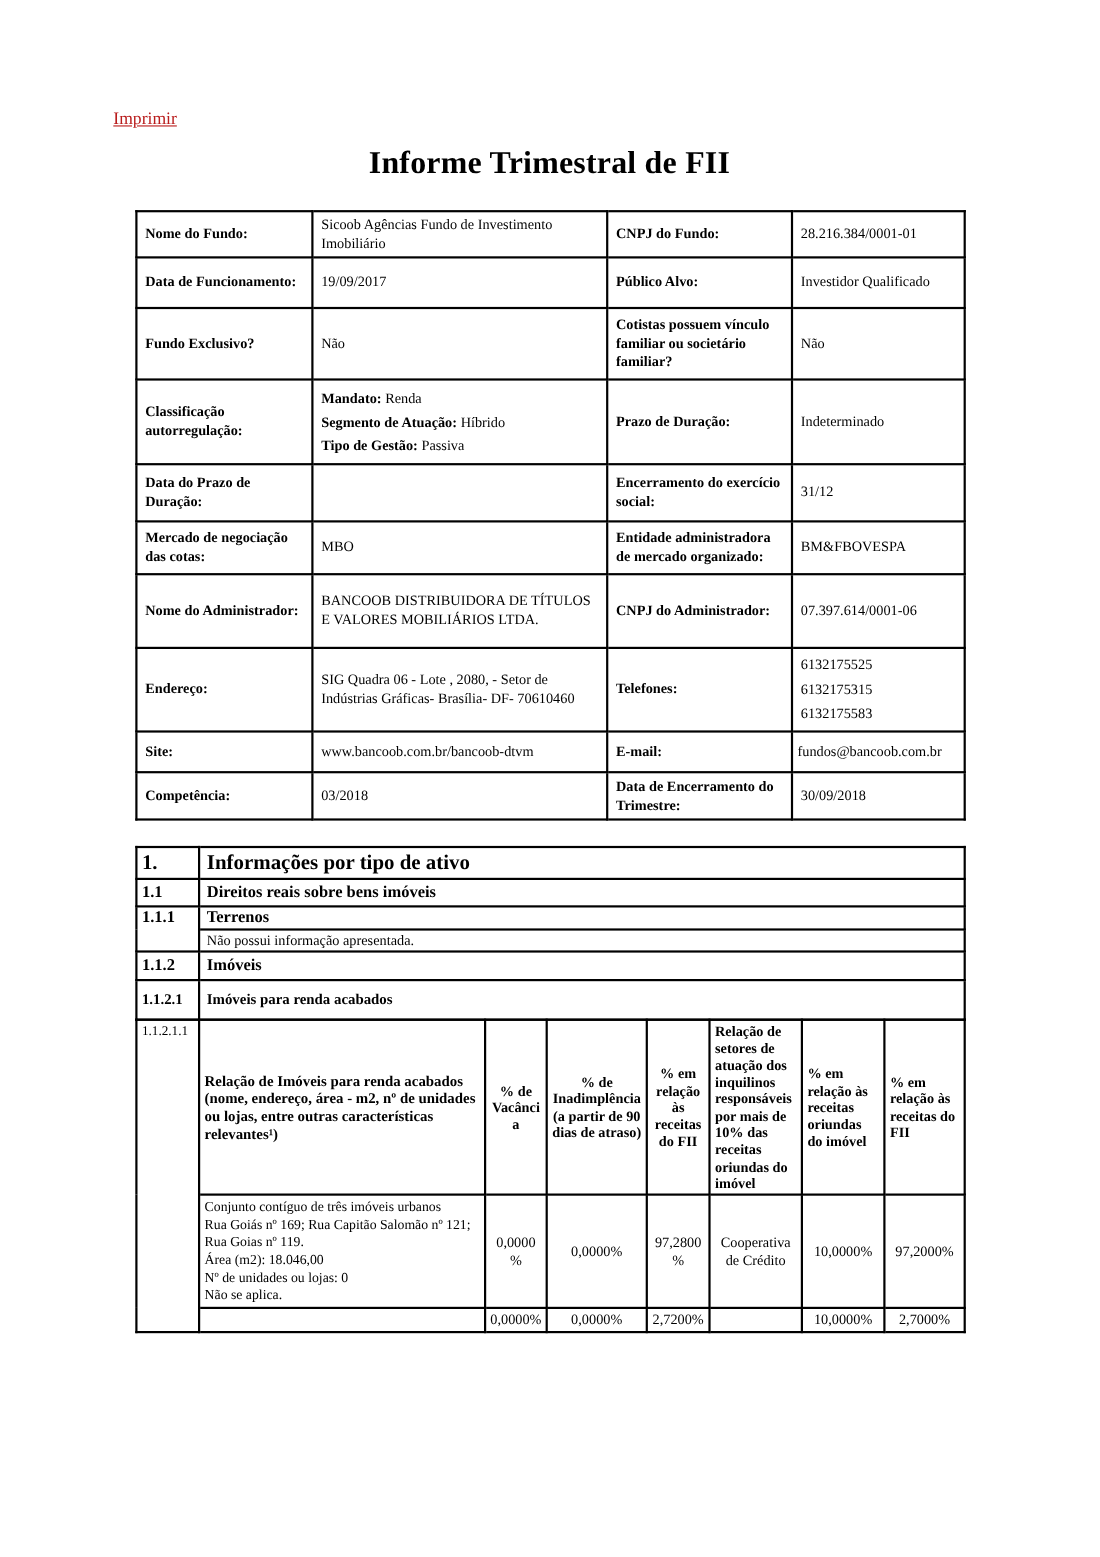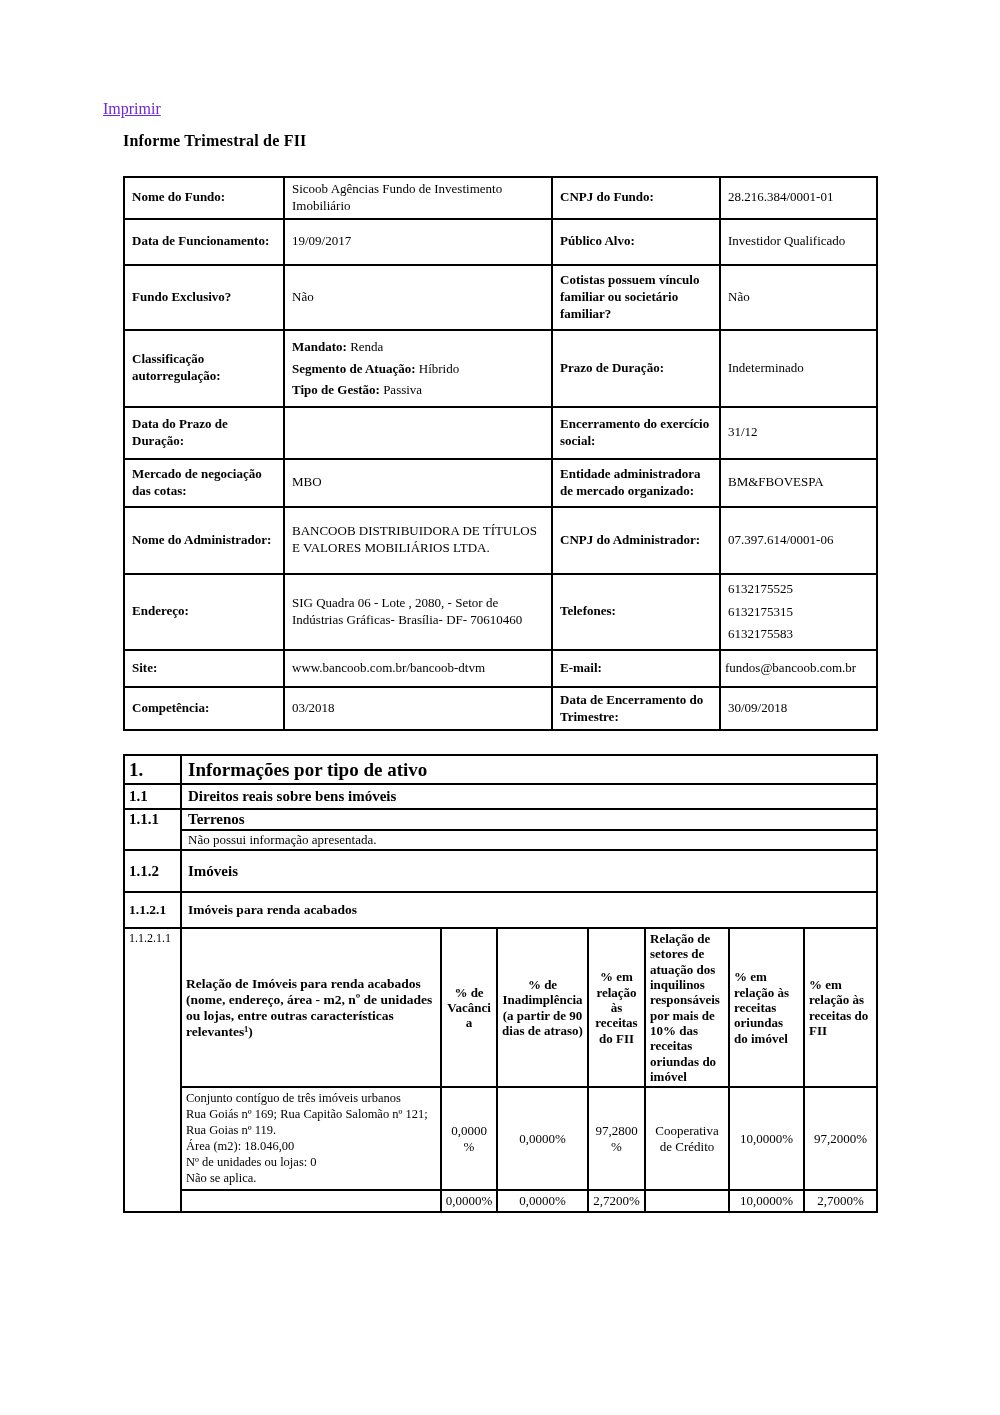--- a/index.html
+++ b/index.html
@@ -3,25 +3,25 @@
 <meta charset="utf-8">
 <style>
   html,body { margin:0; padding:0; background:#ffffff; }
   body {
     width:1000px; height:1415px; overflow:hidden;
     font-family:"Liberation Serif","DejaVu Serif",serif;
     color:#000;
   }
   .print-link {
     display:inline-block; margin:100px 0 0 103px;
-    font-size:16px; color:#6d28d9; text-decoration:underline; cursor:pointer;text-align:center;
+    font-size:16px; color:#b91c1c; text-decoration:underline; cursor:pointer;text-align:center;
   }
   .content { width:753px; margin-left:123px; }
   .doc-title {
-    font-size:16px; font-weight:bold; 
+    font-size:29px; font-weight:bold; text-align:center;
     margin:14px 0 0 0; letter-spacing:0.2px;
   }
   table { border-collapse:collapse; table-layout:fixed; width:753px; }
   td { border:2px solid #000; font-size:13px; vertical-align:middle; padding:3px 7px; overflow:hidden; word-wrap:break-word; }
 
   
   .info-table { margin-top:26px; }
   .info-table .lbl { font-weight:bold; line-height:1.3; }
   .info-table .val { line-height:1.3; }
   .kv-line { line-height:1.65; white-space:nowrap; }
@@ -153,21 +153,21 @@
       <td class="num">1.1</td>
       <td>Direitos reais sobre bens imóveis</td>
     </tr>
     <tr class="row-s2" style="height:21px">
       <td class="num rowspan-top" rowspan="2">1.1.1</td>
       <td>Terrenos</td>
     </tr>
     <tr class="row-note" style="height:20px">
       <td>Não possui informação apresentada.</td>
     </tr>
-    <tr class="row-s2" style="height:42px">
+    <tr class="row-s2" style="height:26px">
       <td class="num">1.1.2</td>
       <td>Imóveis</td>
     </tr>
     <tr class="row-s4" style="height:36px">
       <td class="num">1.1.2.1</td>
       <td>Imóveis para renda acabados</td>
     </tr>
   </tbody>
     </table>
 

